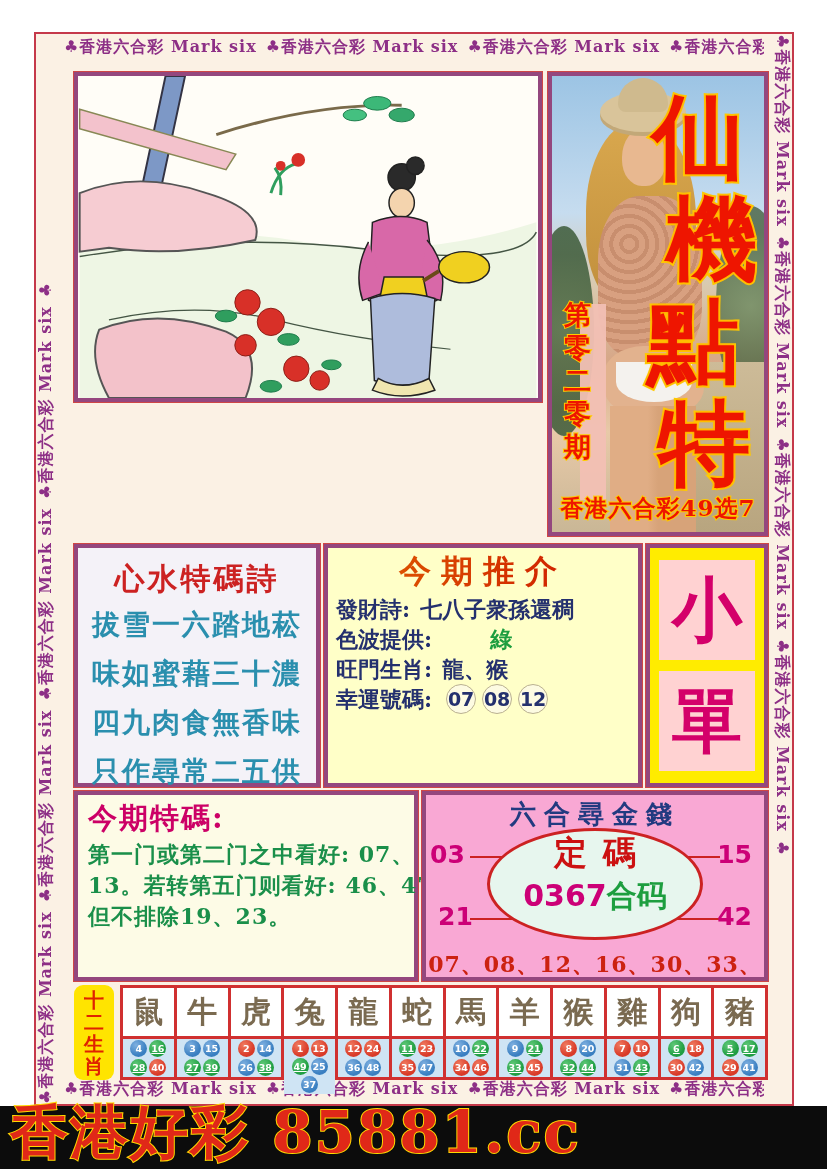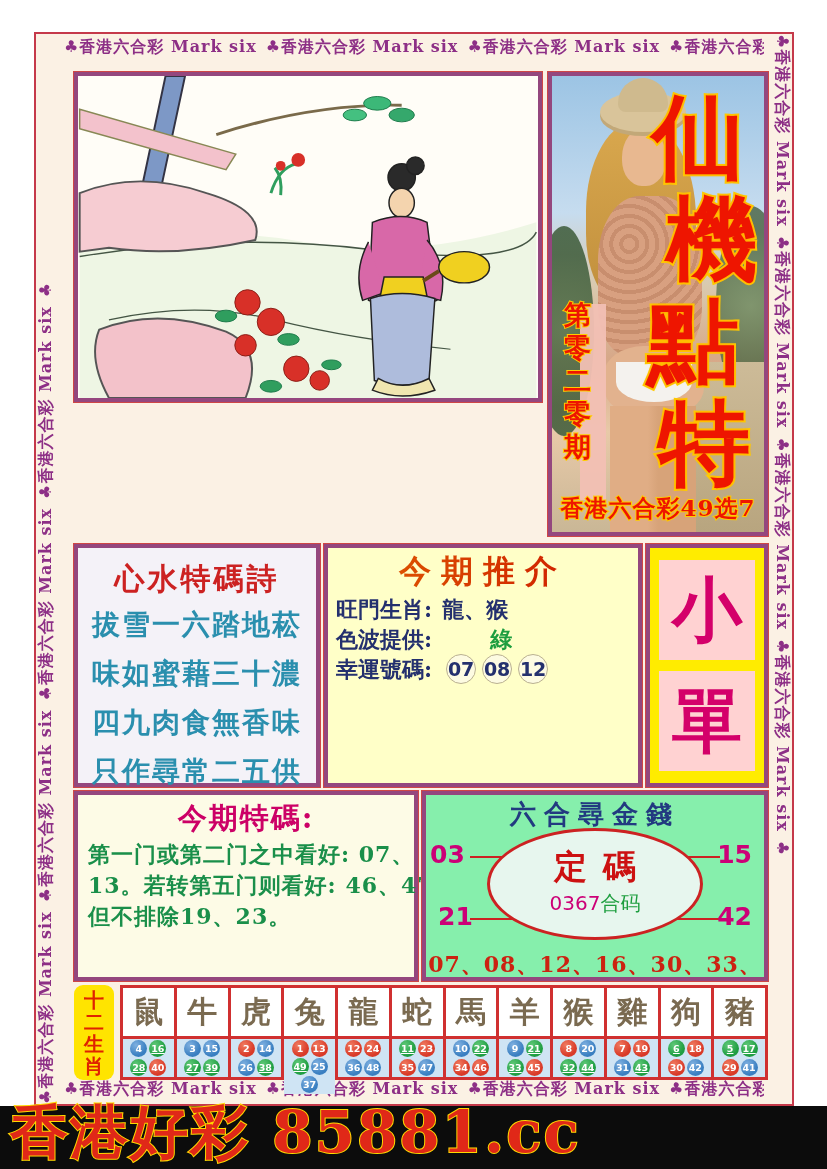--- a/index.html
+++ b/index.html
@@ -86,36 +86,36 @@
               font-family:"DejaVu Sans",sans-serif; }
 
   
   .p-side { left:584px; top:484px; width:122px; height:243px; background:#ffec00; border-color:#94477e;
             display:flex; flex-direction:column; align-items:center; justify-content:space-evenly; }
   .side-tile { width:96px; height:100px; background:#ffd2d2; display:flex; align-items:center; justify-content:center; }
   .side-tile .ch { font-size:70px; font-weight:bold; color:#d4006a; line-height:1; }
 
   
   .p-special { left:12px; top:731px; width:344px; height:190px; background:#fdfbe6; padding:4px 10px; }
-  .sp-title { color:#cc0066; font-size:29px; font-weight:bold; letter-spacing:2px;text-align:center; }
+  .sp-title { color:#cc0066; font-size:29px; font-weight:bold; letter-spacing:2px; }
   .sp-line { color:#1a8f4a; font-size:22px; font-weight:bold; line-height:31px; letter-spacing:1px; white-space:nowrap; }
   .sp-hint { color:#cc2211; font-size:25px; font-weight:bold; text-align:center; margin-top:8px; letter-spacing:2px; }
 
   
-  .p-money { left:360px; top:731px; width:346px; height:190px; background:#86efac; }
+  .p-money { left:360px; top:731px; width:346px; height:190px; background:#f9a8d4; }
   .money-title { text-align:center; color:#223a80; font-size:26px; font-weight:bold; letter-spacing:8px; margin-top:2px; }
   .money-diagram { position:relative; width:100%; height:118px; }
   .m-line { position:absolute; height:2px; background:#cc2222; }
   .m-line.t { left:44px; right:44px; top:24px; }
   .m-line.b { left:44px; right:44px; top:86px; }
   .m-oval { position:absolute; left:50%; top:52px; transform:translate(-50%,-50%);
             width:216px; height:112px; border:3px solid #cc2222; border-radius:50%;
             background:#e7f6ee; text-align:center; }
-  .m-oval .t1 { color:#cc1111; font-size:33px; font-weight:bold; letter-spacing:16px; margin-top:14px; text-indent:16px; }
-  .m-oval .t2 { font-size:20px; font-weight:normal; }
+  .m-oval .t1 { color:#cc1111; font-size:33px; font-weight:bold; letter-spacing:16px; text-indent:16px; }
+  .m-oval .t2 { font-size:30px; font-weight:bold; }
   .m-oval .t2 .num { color:#cc0077; font-family:"DejaVu Sans",sans-serif; }
   .m-oval .t2 .suf { color:#1d9e3f; }
   .m-corner { position:absolute; color:#cc0077; font-size:25px; font-weight:bold; font-family:"DejaVu Sans",sans-serif; }
   .m-tl { left:4px; top:8px; } .m-tr { right:12px; top:8px; }
   .m-bl { left:12px; top:70px; } .m-br { right:12px; top:70px; }
   .money-bottom { text-align:center; color:#cc2211; font-size:22px; font-weight:bold; letter-spacing:1px; }
 
   
   .zodiac { position:absolute; left:12px; top:925px; width:694px; height:95px; }
   .z-label { position:absolute; left:0; top:0; width:40px; height:95px; background:#ffe400;
@@ -247,26 +247,30 @@
             <div class="poem-line">味如蜜藉三十濃</div>
             <div class="poem-line">四九肉食無香味</div>
             <div class="poem-line">只作尋常二五供</div>
           </div>
       </div>
 
       <div class="panel p-rec">
         <div class="rec-title">今期推介</div>
         <div id="rec-rows">
             <div class="rec-row">
-              <span class="rec-label">旺門生肖:</span>
-              <span class="rec-value">龍、猴</span>
+              <span class="rec-label">發財詩:</span>
+              <span class="rec-value">七八子衆孫還稠</span>
             </div>
             <div class="rec-row">
               <span class="rec-label">色波提供:</span>
               <span class="rec-value green">綠</span>
+            </div>
+            <div class="rec-row">
+              <span class="rec-label">旺門生肖:</span>
+              <span class="rec-value">龍、猴</span>
             </div>
             <div class="rec-row">
               <span class="rec-label">幸運號碼:</span>
               <span class="lucky">
                 <span class="c">07</span>
                 <span class="c">08</span>
                 <span class="c">12</span>
               </span>
             </div>
           </div>

